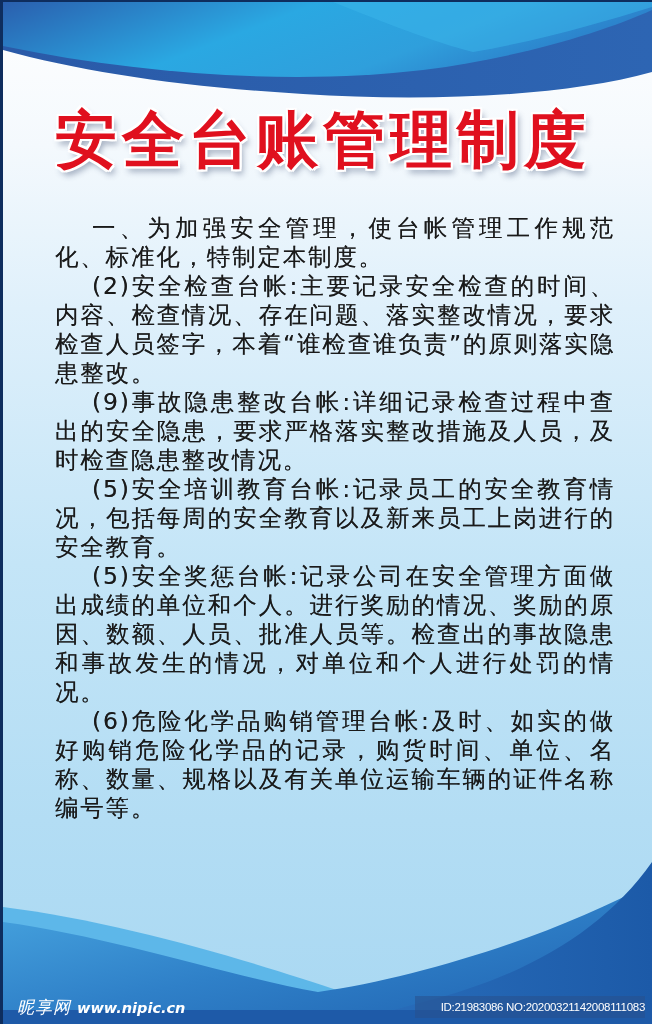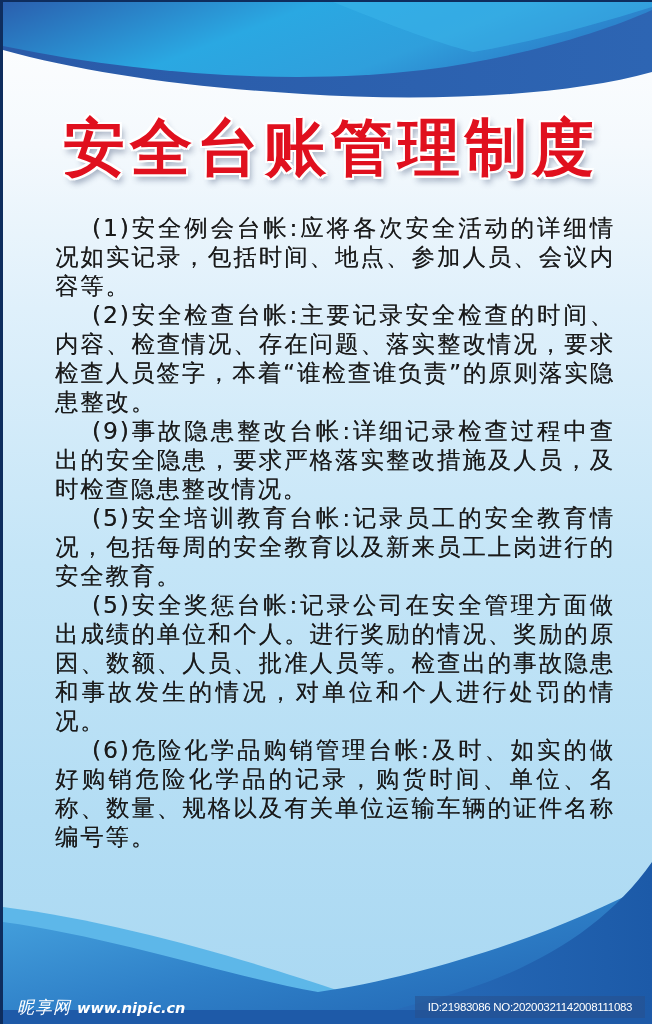--- a/index.html
+++ b/index.html
@@ -29,21 +29,21 @@
       top: 0;
       width: 649px;
       height: 1022px;
     }
     .title {
       position: absolute;
       left: 52px;
       top: 103px;
       width: 580px;
       height: 70px;
-      margin: 8px;
+      margin: 0;
       font-family: "DejaVu Sans", sans-serif;
       font-weight: bold;
       font-size: 62px;
       line-height: 70px;
       letter-spacing: 5px;
       color: #e0101e;
       white-space: nowrap;
       text-shadow:
         2px 0 0 #ffffff, -2px 0 0 #ffffff, 0 2px 0 #ffffff, 0 -2px 0 #ffffff,
         2px 2px 0 #ffffff, -2px -2px 0 #ffffff, 2px -2px 0 #ffffff, -2px 2px 0 #ffffff,
@@ -97,21 +97,21 @@
       position: absolute;
       left: 412px;
       top: 994px;
       width: 230px;
       height: 22px;
       background: rgba(40, 80, 140, 0.55);
       color: #ffffff;
       font-family: "Liberation Sans", sans-serif;
       font-size: 11.5px;
       line-height: 22px;
-      text-align: center;
+      text-align: right;
       white-space: nowrap;
       letter-spacing: -0.3px;
     }
   </style>
 </head>
 <body>
 
 <div class="poster">
 
   <svg class="bg-svg" viewBox="0 0 649 1022" preserveAspectRatio="none">
@@ -148,21 +148,21 @@
     <path d="M0,920 C110,935 230,975 315,990 C420,975 560,930 649,880 L649,1022 L0,1022 Z" fill="url(#bottomWave)"></path>
 
     <path d="M649,860 C600,930 520,975 420,1000 L340,1022 L649,1022 Z" fill="url(#bottomDark)"></path>
 
     <path d="M0,1008 L649,1008 L649,1022 L0,1022 Z" fill="#1e5aa8"></path>
   </svg>
 
   <h1 class="title">安全台账管理制度</h1>
 
   <div class="content">
-    <p class="para">(1)安全例会台帐:应将各次安全活动的详细情况如实记录，包括时间、地点、参加人员、会议内容等。</p>
+    <p class="para main">一、为加强安全管理，使台帐管理工作规范化、标准化，特制定本制度。</p>
     <p class="para">(2)安全检查台帐:主要记录安全检查的时间、内容、检查情况、存在问题、落实整改情况，要求检查人员签字，本着“谁检查谁负责”的原则落实隐患整改。</p>
     <p class="para">(9)事故隐患整改台帐:详细记录检查过程中查出的安全隐患，要求严格落实整改措施及人员，及时检查隐患整改情况。</p>
     <p class="para">(5)安全培训教育台帐:记录员工的安全教育情况，包括每周的安全教育以及新来员工上岗进行的安全教育。</p>
     <p class="para">(5)安全奖惩台帐:记录公司在安全管理方面做出成绩的单位和个人。进行奖励的情况、奖励的原因、数额、人员、批准人员等。检查出的事故隐患和事故发生的情况，对单位和个人进行处罚的情况。</p>
     <p class="para">(6)危险化学品购销管理台帐:及时、如实的做好购销危险化学品的记录，购货时间、单位、名称、数量、规格以及有关单位运输车辆的证件名称编号等。</p>
   </div>
 
   <div class="footer-logo">
     <span class="brand">昵享网</span>
     <span class="url">www.nipic.cn</span>

